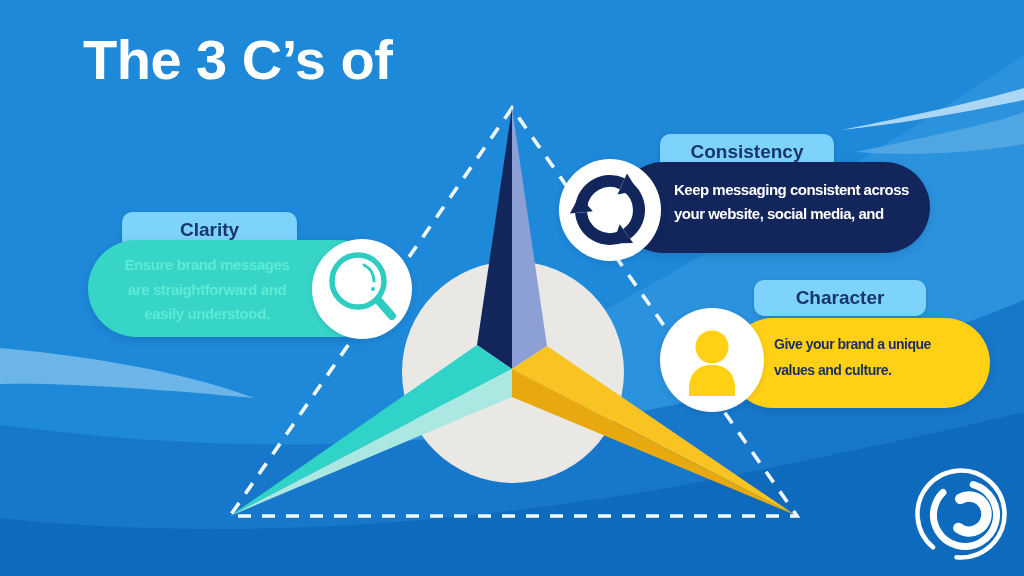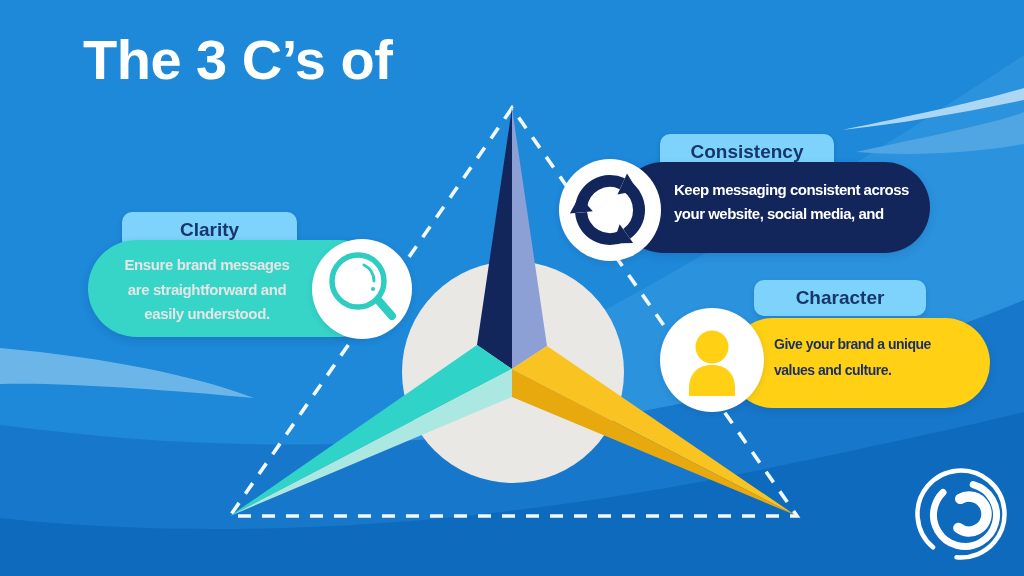--- a/index.html
+++ b/index.html
@@ -31,21 +31,21 @@
   .icon-circle{
     position:absolute;background:#ffffff;border-radius:50%;
     box-shadow:0 2px 6px rgba(10,40,90,.12);
   }
   .icon-circle svg{position:absolute;left:0;top:0;width:100%;height:100%;}
 
   
   .clarity-tab{left:122px;top:212px;width:175px;height:38px;}
   .clarity-pill{left:88px;top:240px;width:300px;height:97px;border-radius:49px;background:#36d5c8;}
   .clarity-text{left:96px;top:253px;width:222px;text-align:center;
-    color:#e5e5e5;font-size:15px;line-height:24.5px;letter-spacing:-0.4px;}
+    color:#5eead4;font-size:15px;line-height:24.5px;letter-spacing:-0.4px;}
   .clarity-circle{left:312px;top:239px;width:100px;height:100px;}
 
   
   .cons-tab{left:660px;top:134px;width:174px;height:38px;}
   .cons-pill{left:618px;top:162px;width:312px;height:91px;border-radius:46px;background:#13265c;}
   .cons-text{left:674px;top:178px;width:250px;text-align:left;
     color:#ffffff;font-size:15px;line-height:24px;letter-spacing:-0.5px;}
   .cons-circle{left:559px;top:159px;width:102px;height:102px;}
 
   

